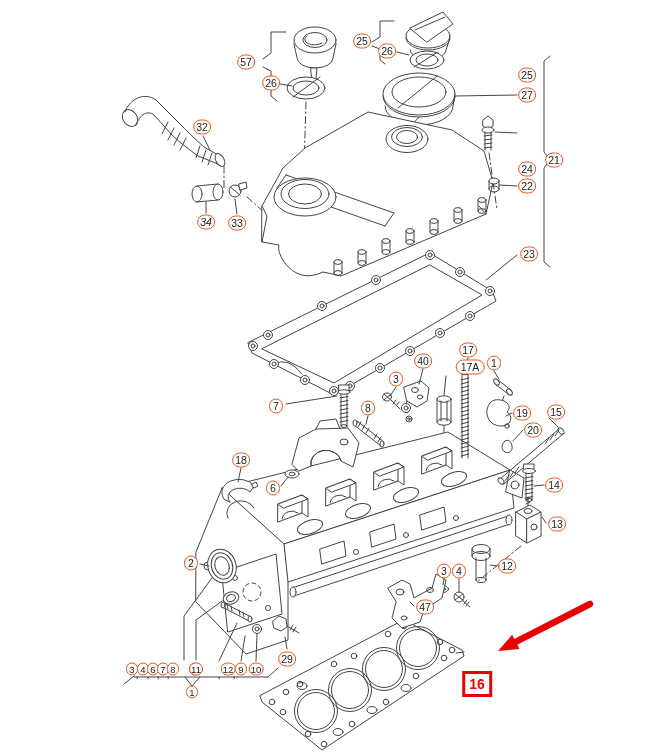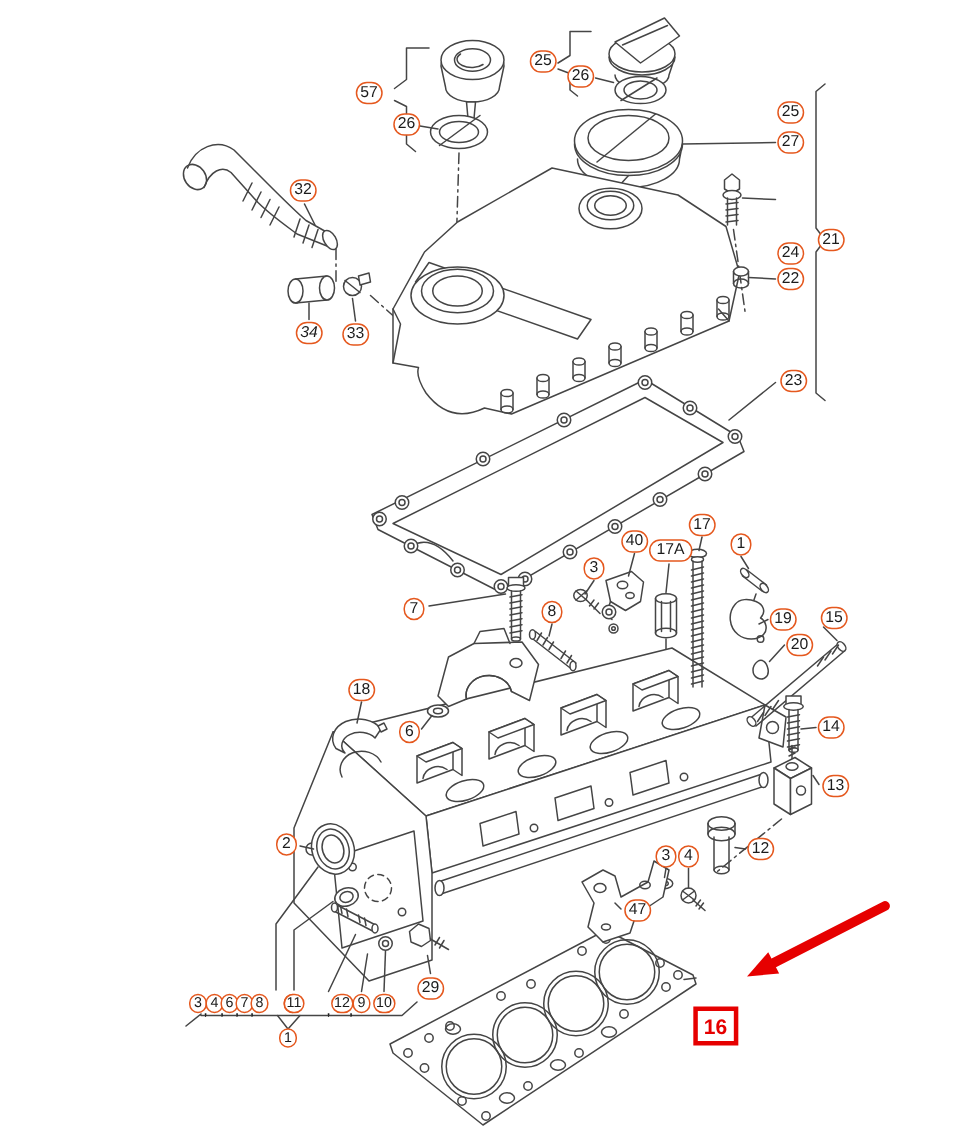--- a/index.html
+++ b/index.html
@@ -12,21 +12,21 @@
   svg .dsh{stroke-dasharray:7 3 1.5 3;}
   svg .dot{stroke-dasharray:4 3;}
   svg .red-shaft{stroke:var(--red,#e60000);stroke-width:6.5;}
   svg .red-fill{fill:var(--red,#e60000);stroke:none;}
   #callout-layer{position:absolute;left:0;top:0;width:100%;height:100%;}
   .callout{position:absolute;transform:translate(-50%,-50%);background:#fff;
     border:1.6px solid var(--ring,#e5581e);border-radius:10px;color:var(--ink,#1b1b1b);
     font-size:10.5px;line-height:1;display:flex;align-items:center;justify-content:center;
     height:15px;min-width:14px;padding:0 2px;box-sizing:border-box;z-index:3;}
   .callout.small{height:13px;min-width:12px;font-size:9.5px;border-width:1.4px;padding:0 1px;}
-  .callout.pill{border-radius:9px;padding:0 4px;}
+  .callout.pill{border-radius:9px;padding:0 4px;margin-left:23px;}
   .sep{position:absolute;transform:translate(-50%,-60%);color:var(--ink,#1b1b1b);
     font-size:11px;z-index:4;}
   #highlight-box{position:absolute;transform:translate(-50%,-50%);border:3px solid var(--red,#e60000);
     color:var(--red,#e60000);background:#fff;font-weight:bold;font-size:14px;line-height:1;
     padding:3px 4px;z-index:5;}
 </style>
 </head>
 <body>
 
 <div class="stage">

